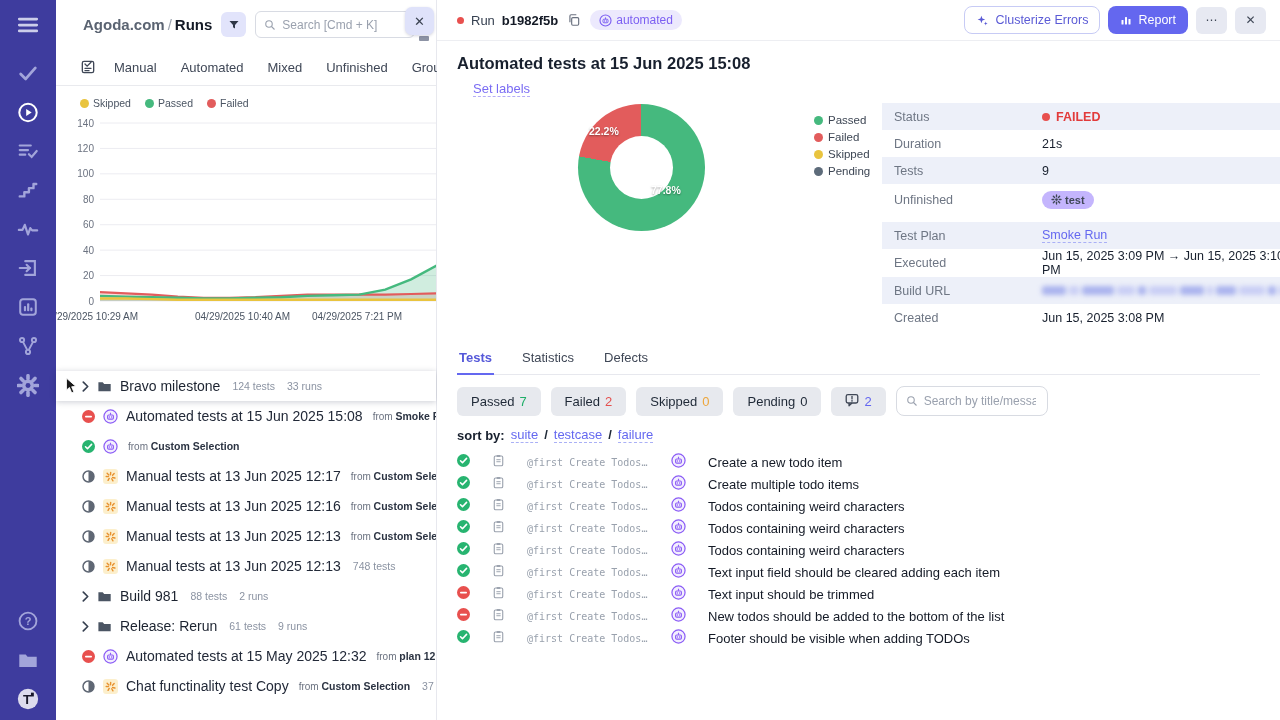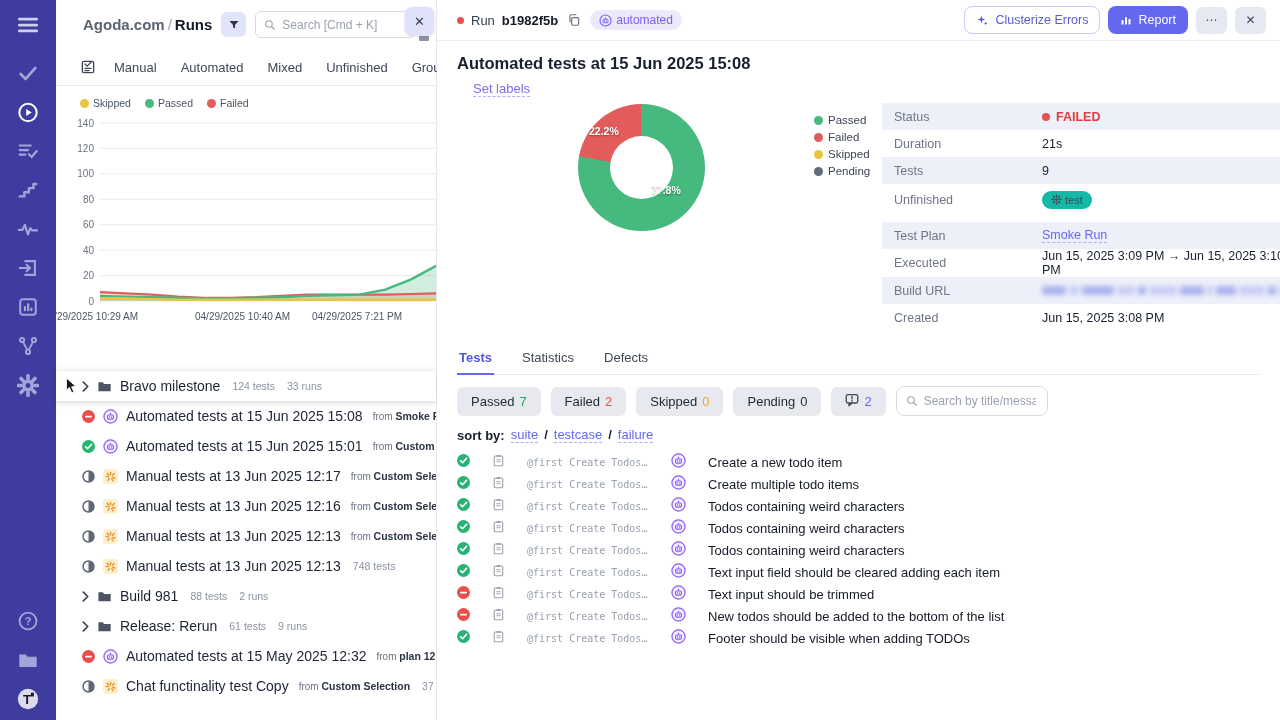--- a/index.html
+++ b/index.html
@@ -55,22 +55,22 @@
   .runs-list { margin-top:48px; }
   .run-row { display:flex; align-items:center; height:30px; padding:0 10px 0 26px; gap:8px;
     cursor:pointer; position:relative; white-space:nowrap; overflow:hidden; }
   .run-row.hovered { background:#fff; box-shadow:0 1px 6px rgba(20,26,60,.22); }
   .run-row .icon { flex:0 0 auto; display:flex; align-items:center; }
   .run-title { font-size:14px; color:#222938; }
   .folder-title { font-size:14px; color:#1c2330; font-weight:500; }
   .run-from { font-size:10px; color:#6b7280; margin-left:2px; }
   .run-from b { color:#2b3342; font-size:10.5px; }
   .run-meta { font-size:10.5px; color:#8b93a2; margin-left:4px; }
-  .env-pill { display:inline-flex; align-items:center; gap:3px; background:#14b8a6; color:#3f4756;
-    font-size:10px; border-radius:9px; padding:2px 7px; margin-left:6px; }
+  .env-pill { display:inline-flex; align-items:center; gap:3px; background:#c4b5fd; color:#3f4756;
+    font-size:10px; border-radius:9px; padding:2px 7px; margin-left:6px;font-weight:bold; }
   .cursor-ptr { position:absolute; left:9px; top:6px; z-index:5; }
 
   
   .right-panel { position:absolute; left:437px; top:0; right:0; bottom:0; background:#fff; }
   .rp-topbar { height:41px; border-bottom:1px solid #edeef2; display:flex; align-items:center;
     padding:0 14px 0 20px; }
   .rp-top-left { display:flex; align-items:center; gap:7px; }
   .dot-red { width:7px; height:7px; border-radius:50%; background:#e8504e; }
   .run-word { font-size:13px; color:#374151; }
   .run-id { font-size:13px; font-weight:bold; color:#141a26;text-align:right; }
@@ -392,21 +392,20 @@
           </span>
           <span class="icon">
             <svg width="15" height="15" viewBox="0 0 16 16">
               <circle cx="8" cy="8" r="7" fill="#f3effe" stroke="#8b5cf6" stroke-width="1.3"></circle>
               <rect x="4.9" y="6.4" width="6.2" height="4.4" rx="1.2" fill="none" stroke="#8b5cf6" stroke-width="1.2"></rect>
               <circle cx="6.8" cy="8.6" r=".8" fill="#8b5cf6"></circle>
               <circle cx="9.2" cy="8.6" r=".8" fill="#8b5cf6"></circle>
               <line x1="8" y1="4" x2="8" y2="6.2" stroke="#8b5cf6" stroke-width="1.2"></line>
             </svg>
           </span>
-          <span class="run-title">Automated tests at 15 Jun 2025 15:01</span>
           <span class="run-from">from <b>Custom Selection</b></span>
         </div>
         <div class="run-row">
           <span class="icon">
             <svg width="13" height="13" viewBox="0 0 14 14">
               <circle cx="7" cy="7" r="5.9" fill="none" stroke="#5f6774" stroke-width="1.6"></circle>
               <path d="M7 1.1 A5.9 5.9 0 0 1 7 12.9 Z" fill="#5f6774"></path>
             </svg>
           </span>
           <span class="icon">

